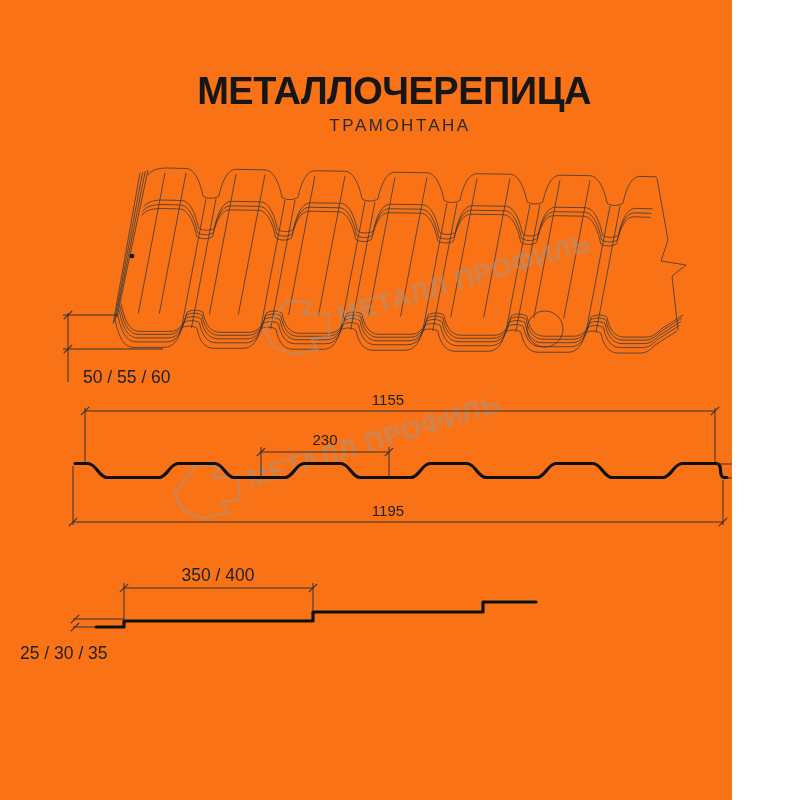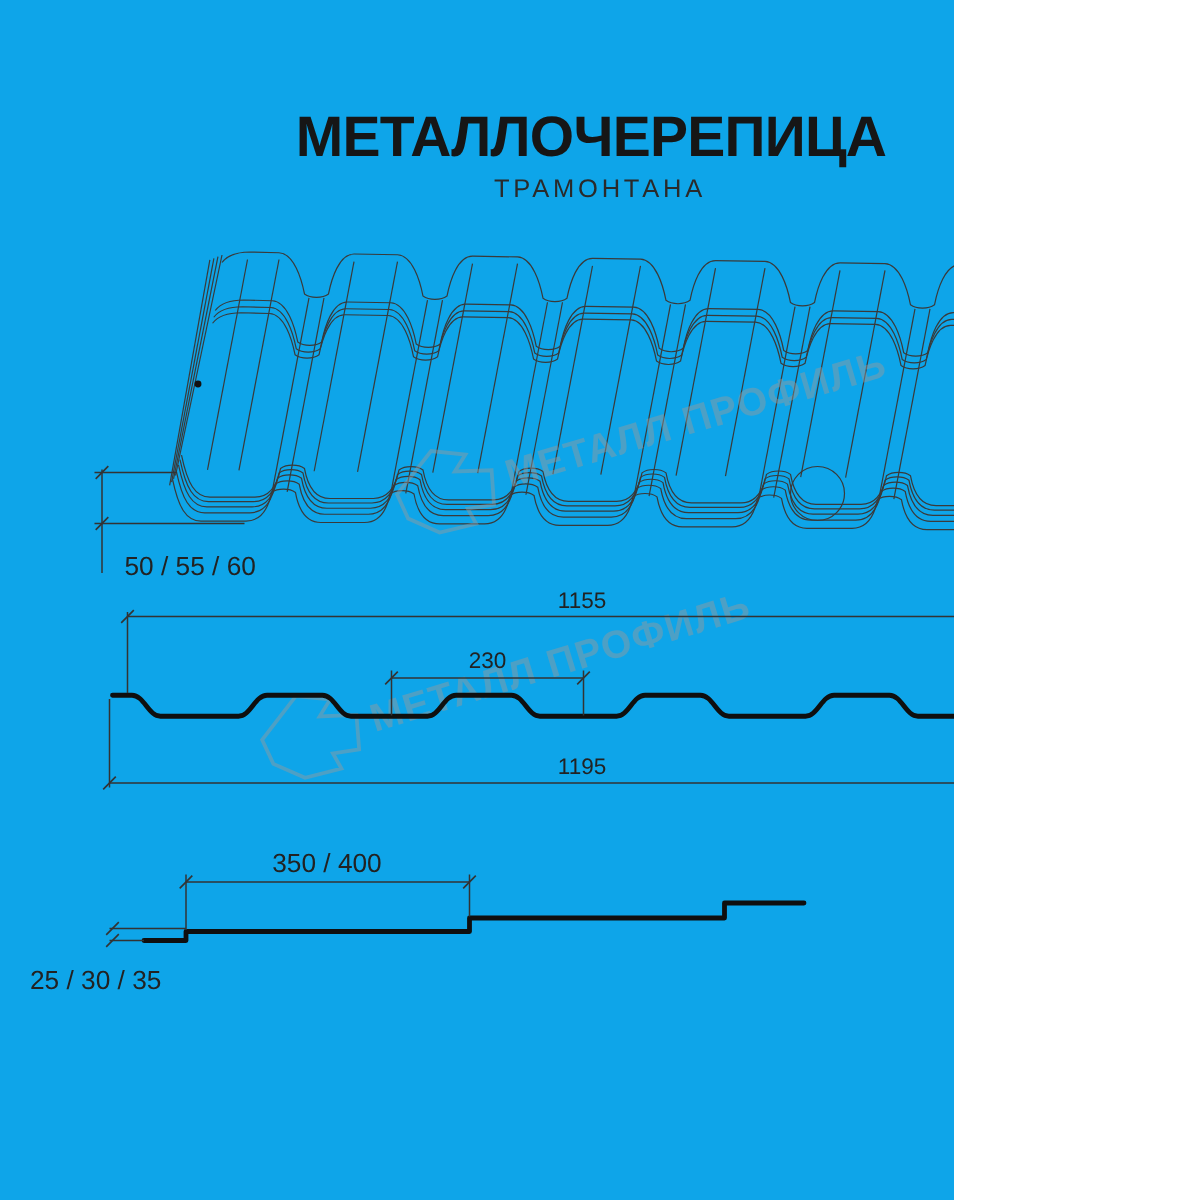--- a/index.html
+++ b/index.html
@@ -1,16 +1,16 @@
 <!DOCTYPE html>
 <html><head>
 <meta charset="utf-8">
 <style>
   html,body{margin:0;padding:0;background:#fff;}
-  #page{position:relative;width:636px;height:800px;background:#0ea5e9;overflow:hidden;
+  #page{position:relative;width:732px;height:800px;background:#f97316;overflow:hidden;
         font-family:"Liberation Sans","DejaVu Sans",sans-serif;}
   svg{display:block}
   text{font-family:"Liberation Sans","DejaVu Sans",sans-serif;}
   .title{font-size:38px;font-weight:bold;letter-spacing:-0.5px;fill:#161616;}
   .subtitle{font-size:17px;font-weight:400;letter-spacing:2.5px;fill:#2a2a2a;}
   .dim{font-size:15px;fill:#222;}
   .dimbig{font-size:17.5px;fill:#222;}
   .thin{stroke:#3a3a3a;stroke-width:0.8;fill:none;}
   .dimln{stroke:#333;stroke-width:1;fill:none;}
   .thick{stroke:#0f0f0f;stroke-width:3.2;fill:none;stroke-linejoin:round;stroke-linecap:round;}

